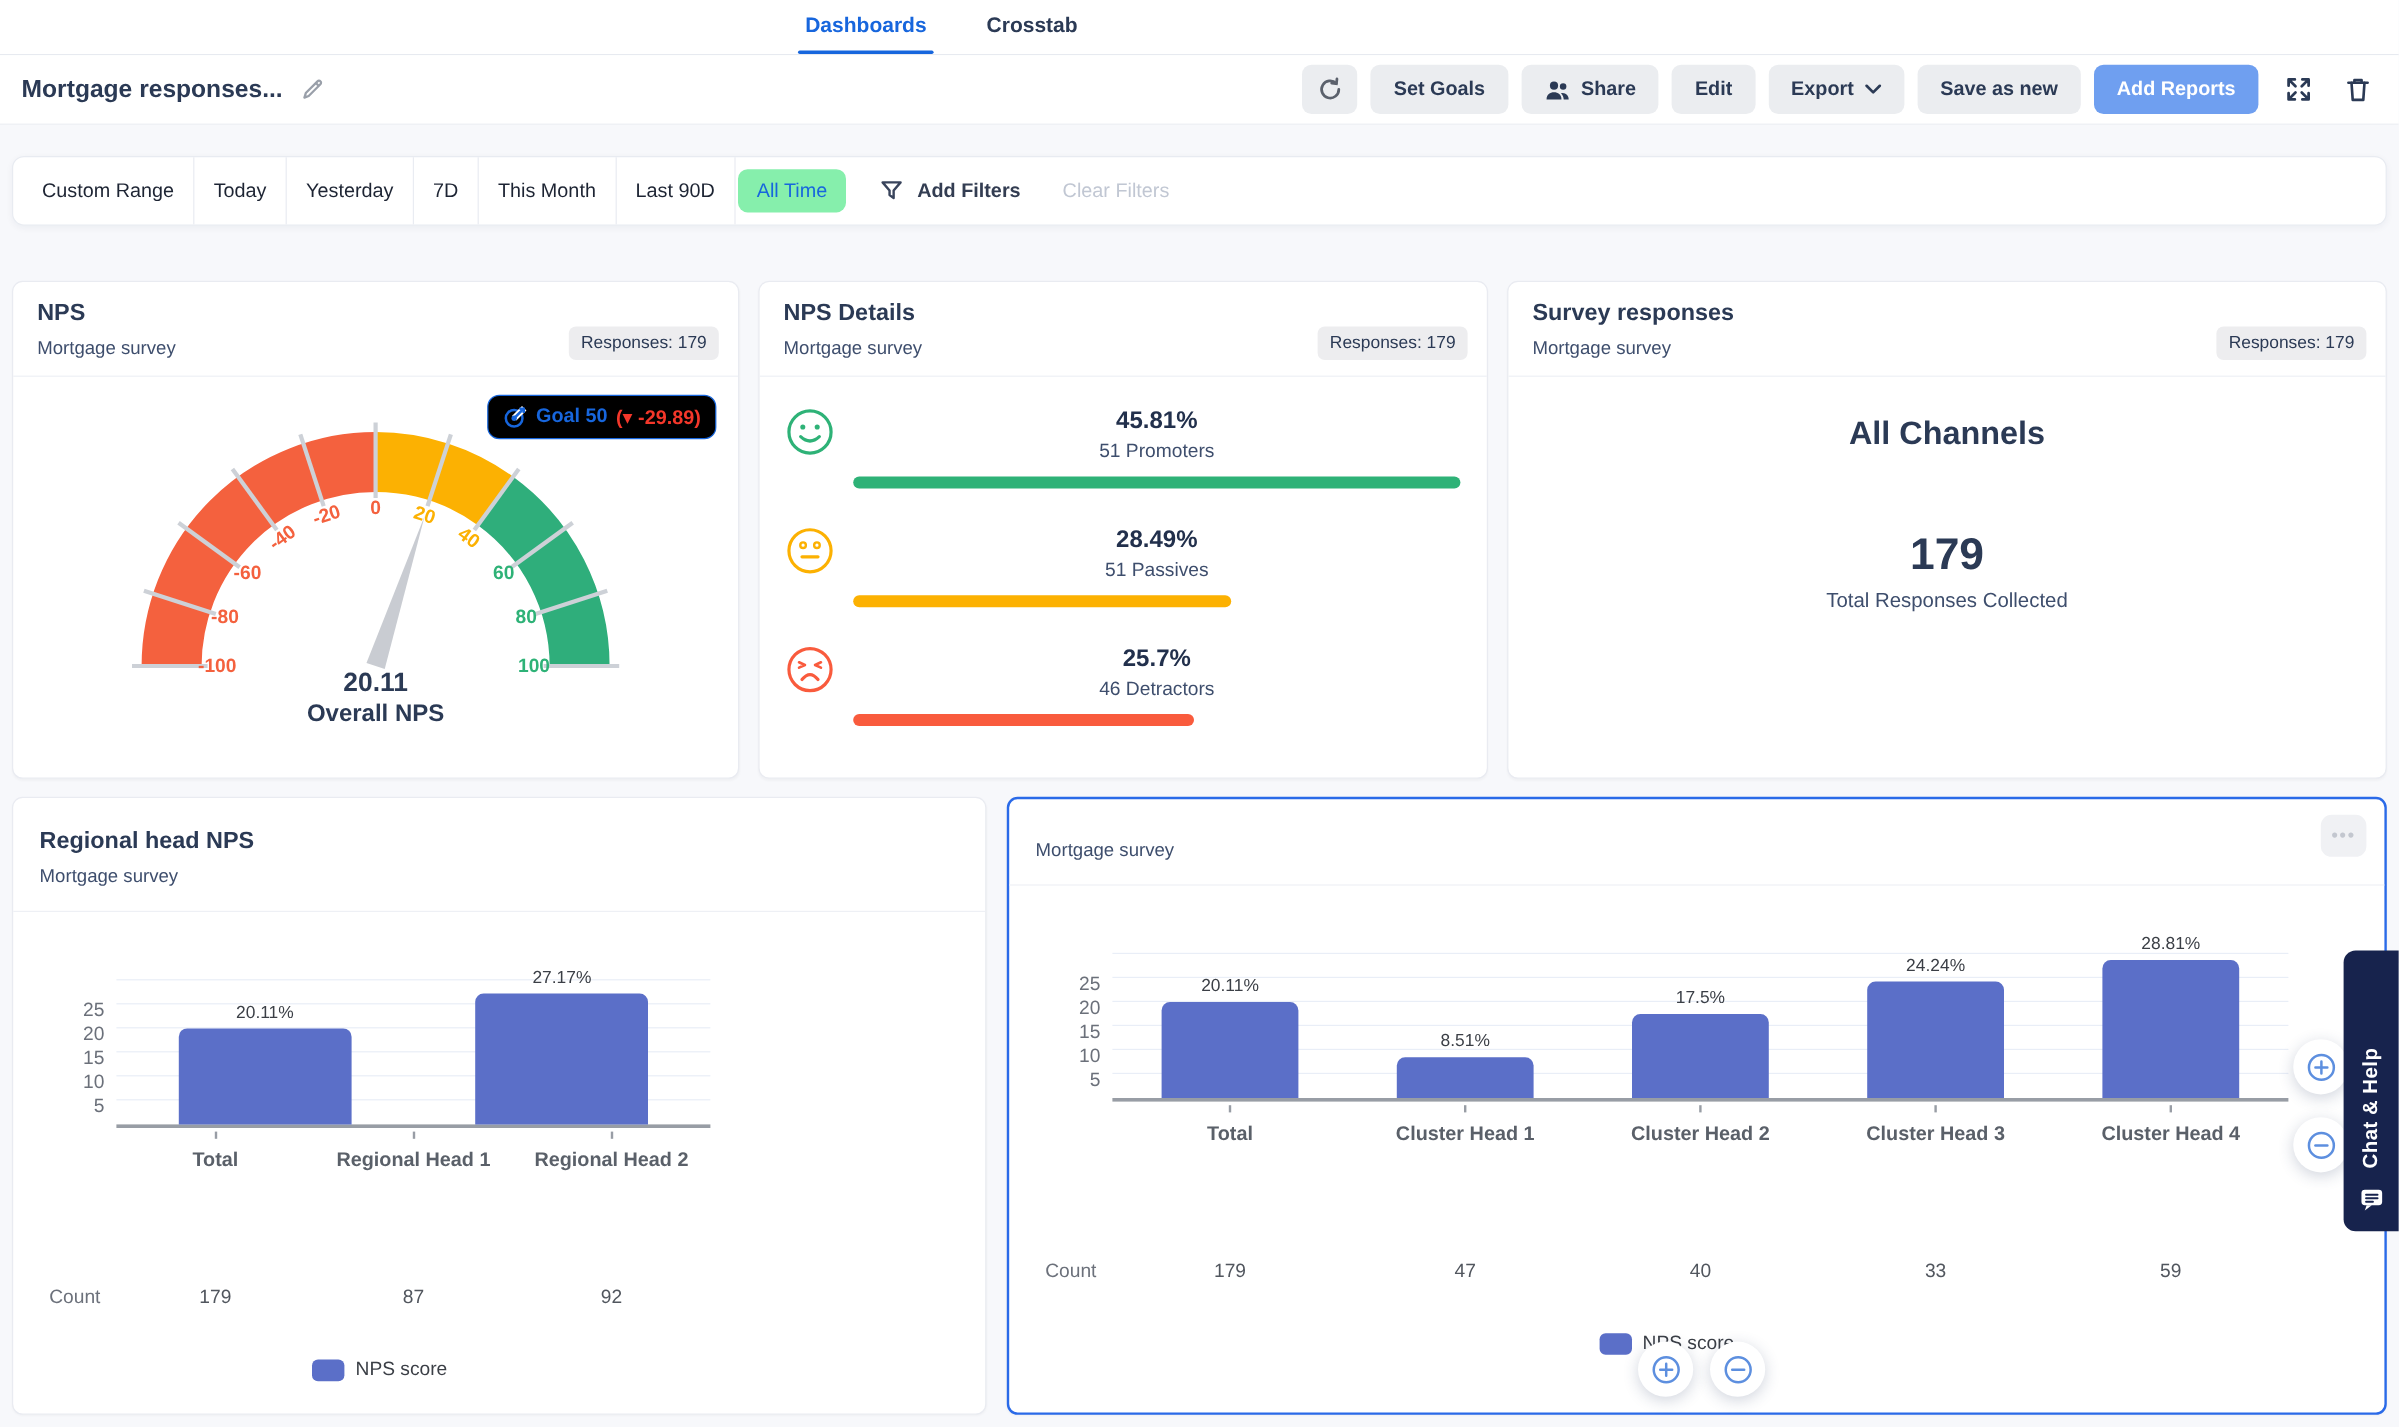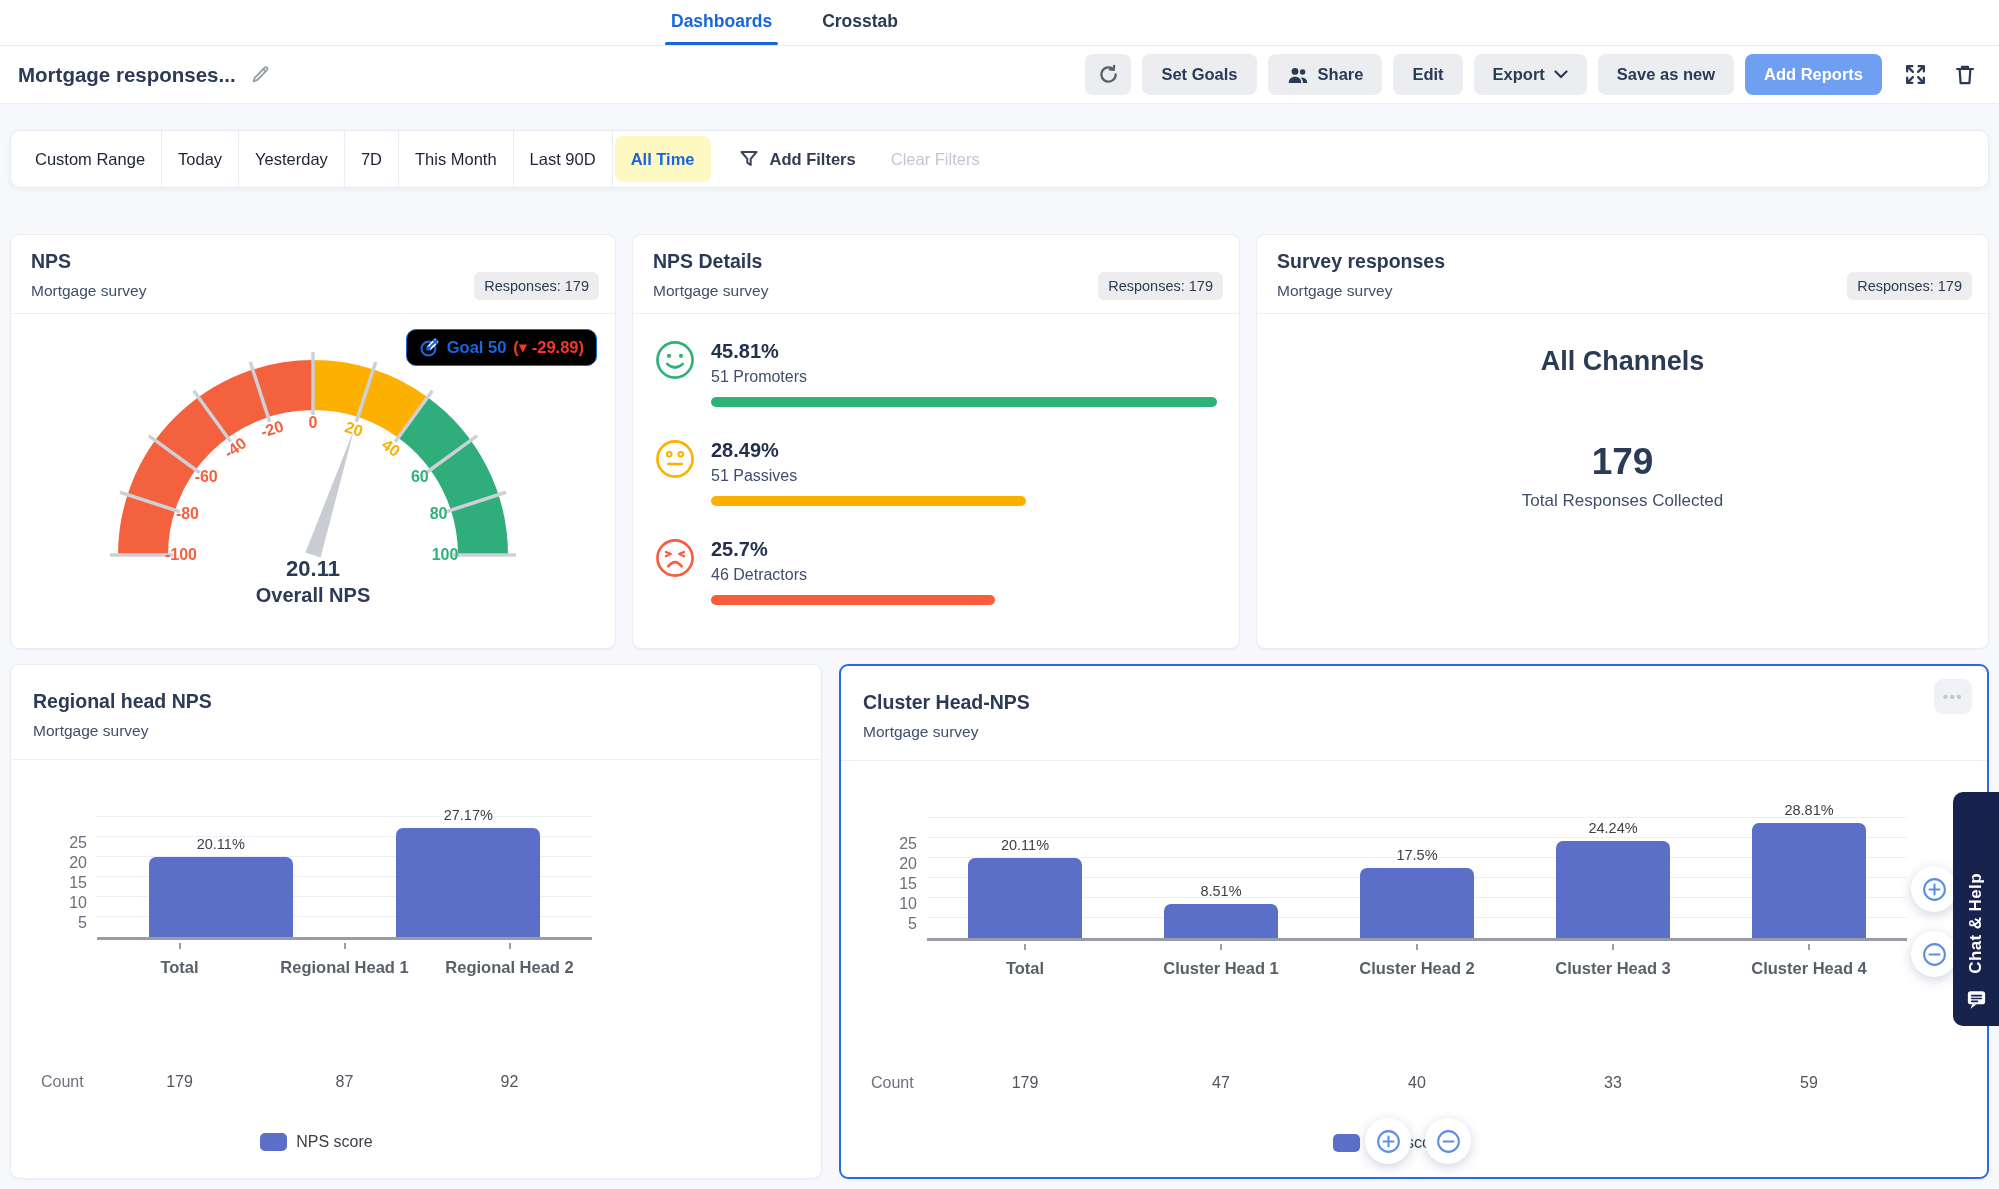--- a/index.html
+++ b/index.html
@@ -18,21 +18,21 @@
   .tb-pencil { margin-left:14px; display:flex; cursor:pointer; }
   .tb-actions { margin-left:auto; display:flex; align-items:center; gap:11px; }
   .btn { height:41px; border-radius:8px; background:#ebedf0; color:#2b3a55; font-size:16.5px; font-weight:600; display:flex; align-items:center; gap:9px; padding:0 19px; border:none; font-family:inherit; cursor:pointer; }
   .btn.icon-only { width:46px; justify-content:center; padding:0; }
   .btn.primary { background:#6f9ff0; color:#fff; }
   .icon-btn { background:none; border:none; padding:4px; cursor:pointer; display:flex; margin-left:6px; }
 
   
   .filterbar { margin:26px 10px 0; background:#fff; border:1px solid #e8ebf1; border-radius:10px; height:58px; display:flex; align-items:center; box-shadow:0 2px 6px rgba(23,43,77,.05); padding:0 8px; }
   .range-btn { height:56px; display:flex; align-items:center; padding:0 16px; font-size:16.5px; color:#1d2433; border-right:1px solid #e9ecf2; cursor:pointer; white-space:nowrap; }
-  .range-btn.active { background:#fef9c3; color:#1766dd; font-weight:700; border-radius:8px; height:46px; border-right:none; margin-left:2px; }
+  .range-btn.active { background:#86efac; color:#1766dd; font-weight:400; border-radius:8px; height:36px; border-right:none; margin-left:2px; }
   .filters-actions { display:flex; align-items:center; gap:11px; margin-left:28px; }
   .addf { font-size:16.5px; font-weight:600; color:#333d52; cursor:pointer; }
   .clearf { font-size:16.5px; color:#c1c7d3; margin-left:24px; cursor:default; }
 
   
   .cards-row { display:grid; grid-template-columns:606px 608px 1fr; gap:16px; margin:46px 10px 0; }
   .bottom-row { display:grid; grid-template-columns:812px 1fr; gap:17px; margin:15px 10px 0; }
   .card { background:#fff; border:1px solid #e9ebf1; border-radius:9px; box-shadow:0 1px 2px rgba(16,24,40,.03); position:relative; }
   .cards-row .card { height:415px; }
   .bottom-row .card { height:515px; }
@@ -45,21 +45,21 @@
 
   
   .nps-body { position:relative; height:333px; text-align:center; }
   .goal-chip { position:absolute; top:9px; right:18px; border:1.6px solid #1766dd; border-radius:10px; padding:7px 12px; display:flex; align-items:center; gap:7px; background:#000000; cursor:pointer; }
   .goal-label { color:#1766dd; font-weight:700; font-size:16.5px; }
   .goal-delta { color:#f4372a; font-weight:700; font-size:16.5px; }
   .gauge-svg { display:block; margin:6px auto 0; }
   .gauge-caption { font-size:20px; font-weight:700; color:#2b3a55; margin-top:2px; }
 
   
-  .nd-body { padding:26px 22px 0; }
+  .nd-body { padding:26px 22px 0;text-align:center; }
   .nd-row { display:flex; margin-bottom:32px; }
   .nd-icon { width:40px; height:40px; flex:none; }
   .nd-main { margin-left:16px; flex:1; }
   .nd-pct { font-size:20px; font-weight:700; color:#22304c; }
   .nd-count { font-size:16px; color:#3e4e6d; margin-top:5px; }
   .nd-bar { height:10px; border-radius:6px; margin-top:11px; }
 
   
   .sr-body { padding-top:32px; text-align:center; }
   .sr-channel { font-size:27px; font-weight:700; color:#2b3a55; }
@@ -377,21 +377,20 @@
         <span class="legend-text">NPS score</span>
       </div>
     </div>
   </div>
 
   <div class="card cluster selected" id="clusterCard">
     <button class="more-btn">
         <span>•••</span>
       </button>
     <div class="card-h">
-      <div class="c-title">Cluster Head-NPS</div>
       <div class="c-sub">Mortgage survey</div>
     </div>
     <div class="chart-body">
       <div class="bar-chart">
           <div class="bc-gutter">
             <div class="bc-ylab" style="bottom: 12px;">5</div>
             <div class="bc-ylab" style="bottom: 32px;">10</div>
             <div class="bc-ylab" style="bottom: 52px;">15</div>
             <div class="bc-ylab" style="bottom: 72px;">20</div>
             <div class="bc-ylab" style="bottom: 92px;">25</div>

